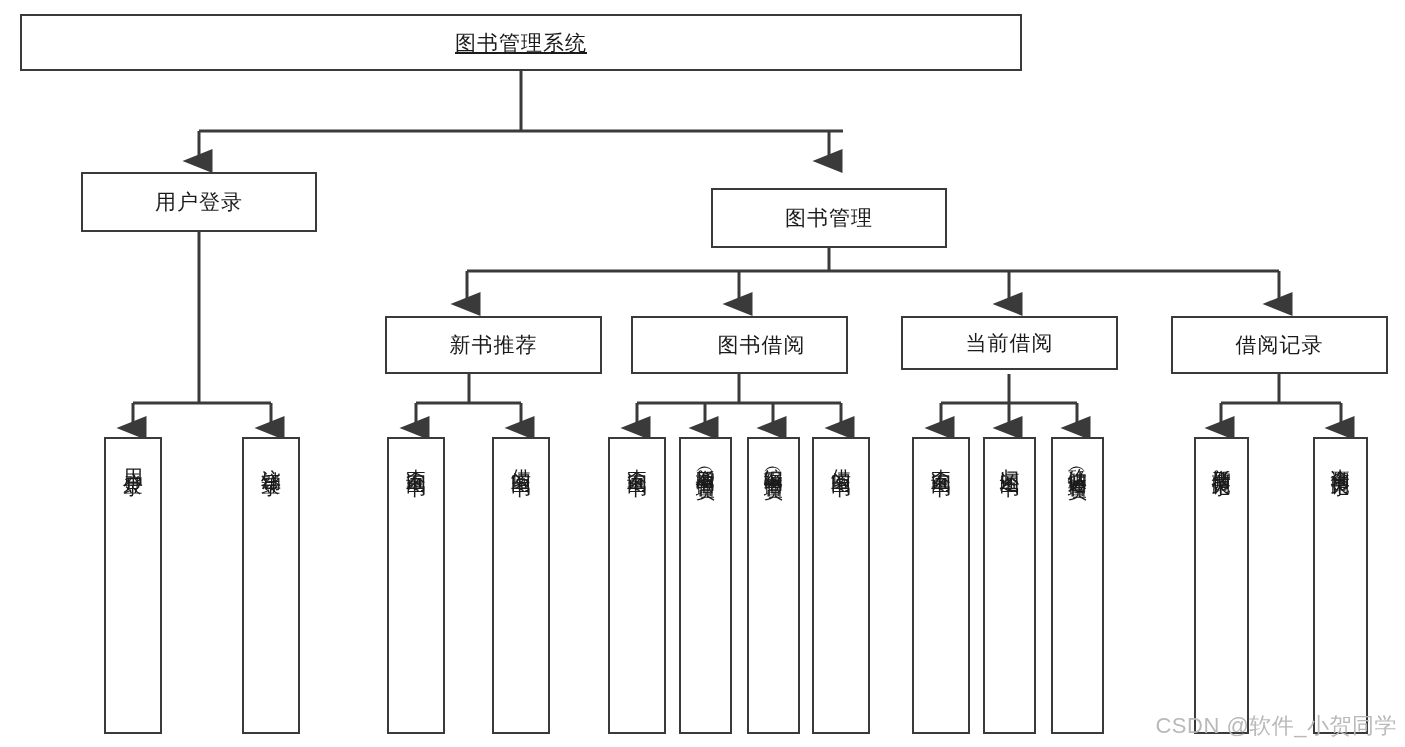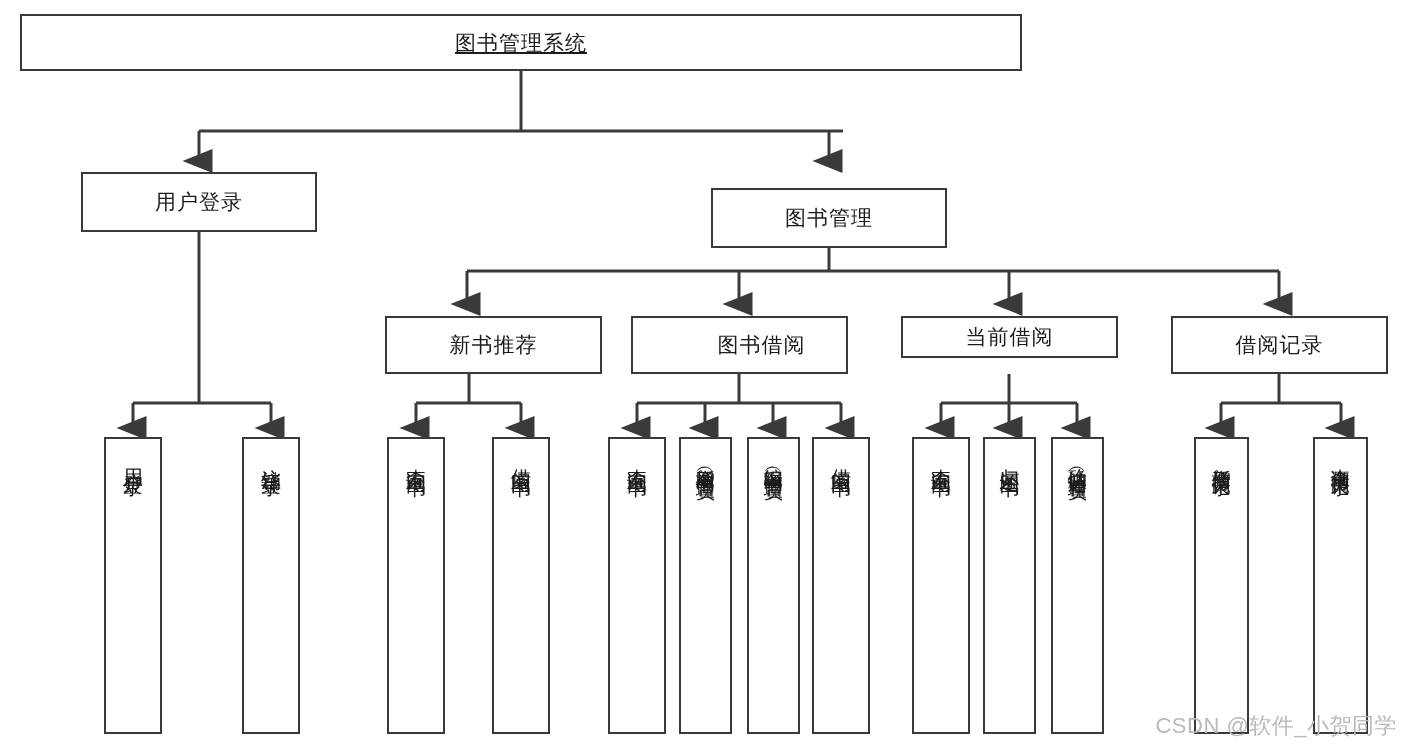--- a/index.html
+++ b/index.html
@@ -142,21 +142,21 @@
   <div class="node horiz" style="left:711px; top:188px; width:236px; height:60px;">
     <span class="lbl">图书管理</span>
   </div>
 
   <div class="node horiz" style="left:361px; top:316px; width:217px; height:58px;margin-left:24px;">
     <span class="lbl">新书推荐</span>
   </div>
   <div class="node horiz" style="left:631px; top:316px; width:217px; height:58px;padding-left:44px;">
     <span class="lbl">图书借阅</span>
   </div>
-  <div class="node horiz" style="left:901px; top:316px; width:217px; height:42px;align-items:center;">
+  <div class="node horiz" style="left:901px; top:316px; width:217px; height:54px;align-items:center;">
     <span class="lbl">当前借阅</span>
   </div>
   <div class="node horiz" style="left:1171px; top:316px; width:217px; height:58px;align-items:center;">
     <span class="lbl">借阅记录</span>
   </div>
 
   <div class="node vert" style="left:104px; top:437px; width:58px; height:297px;">
     <span class="lbl">用户登录</span>
   </div>
   <div class="node vert" style="left:242px; top:437px; width:58px; height:297px;">

